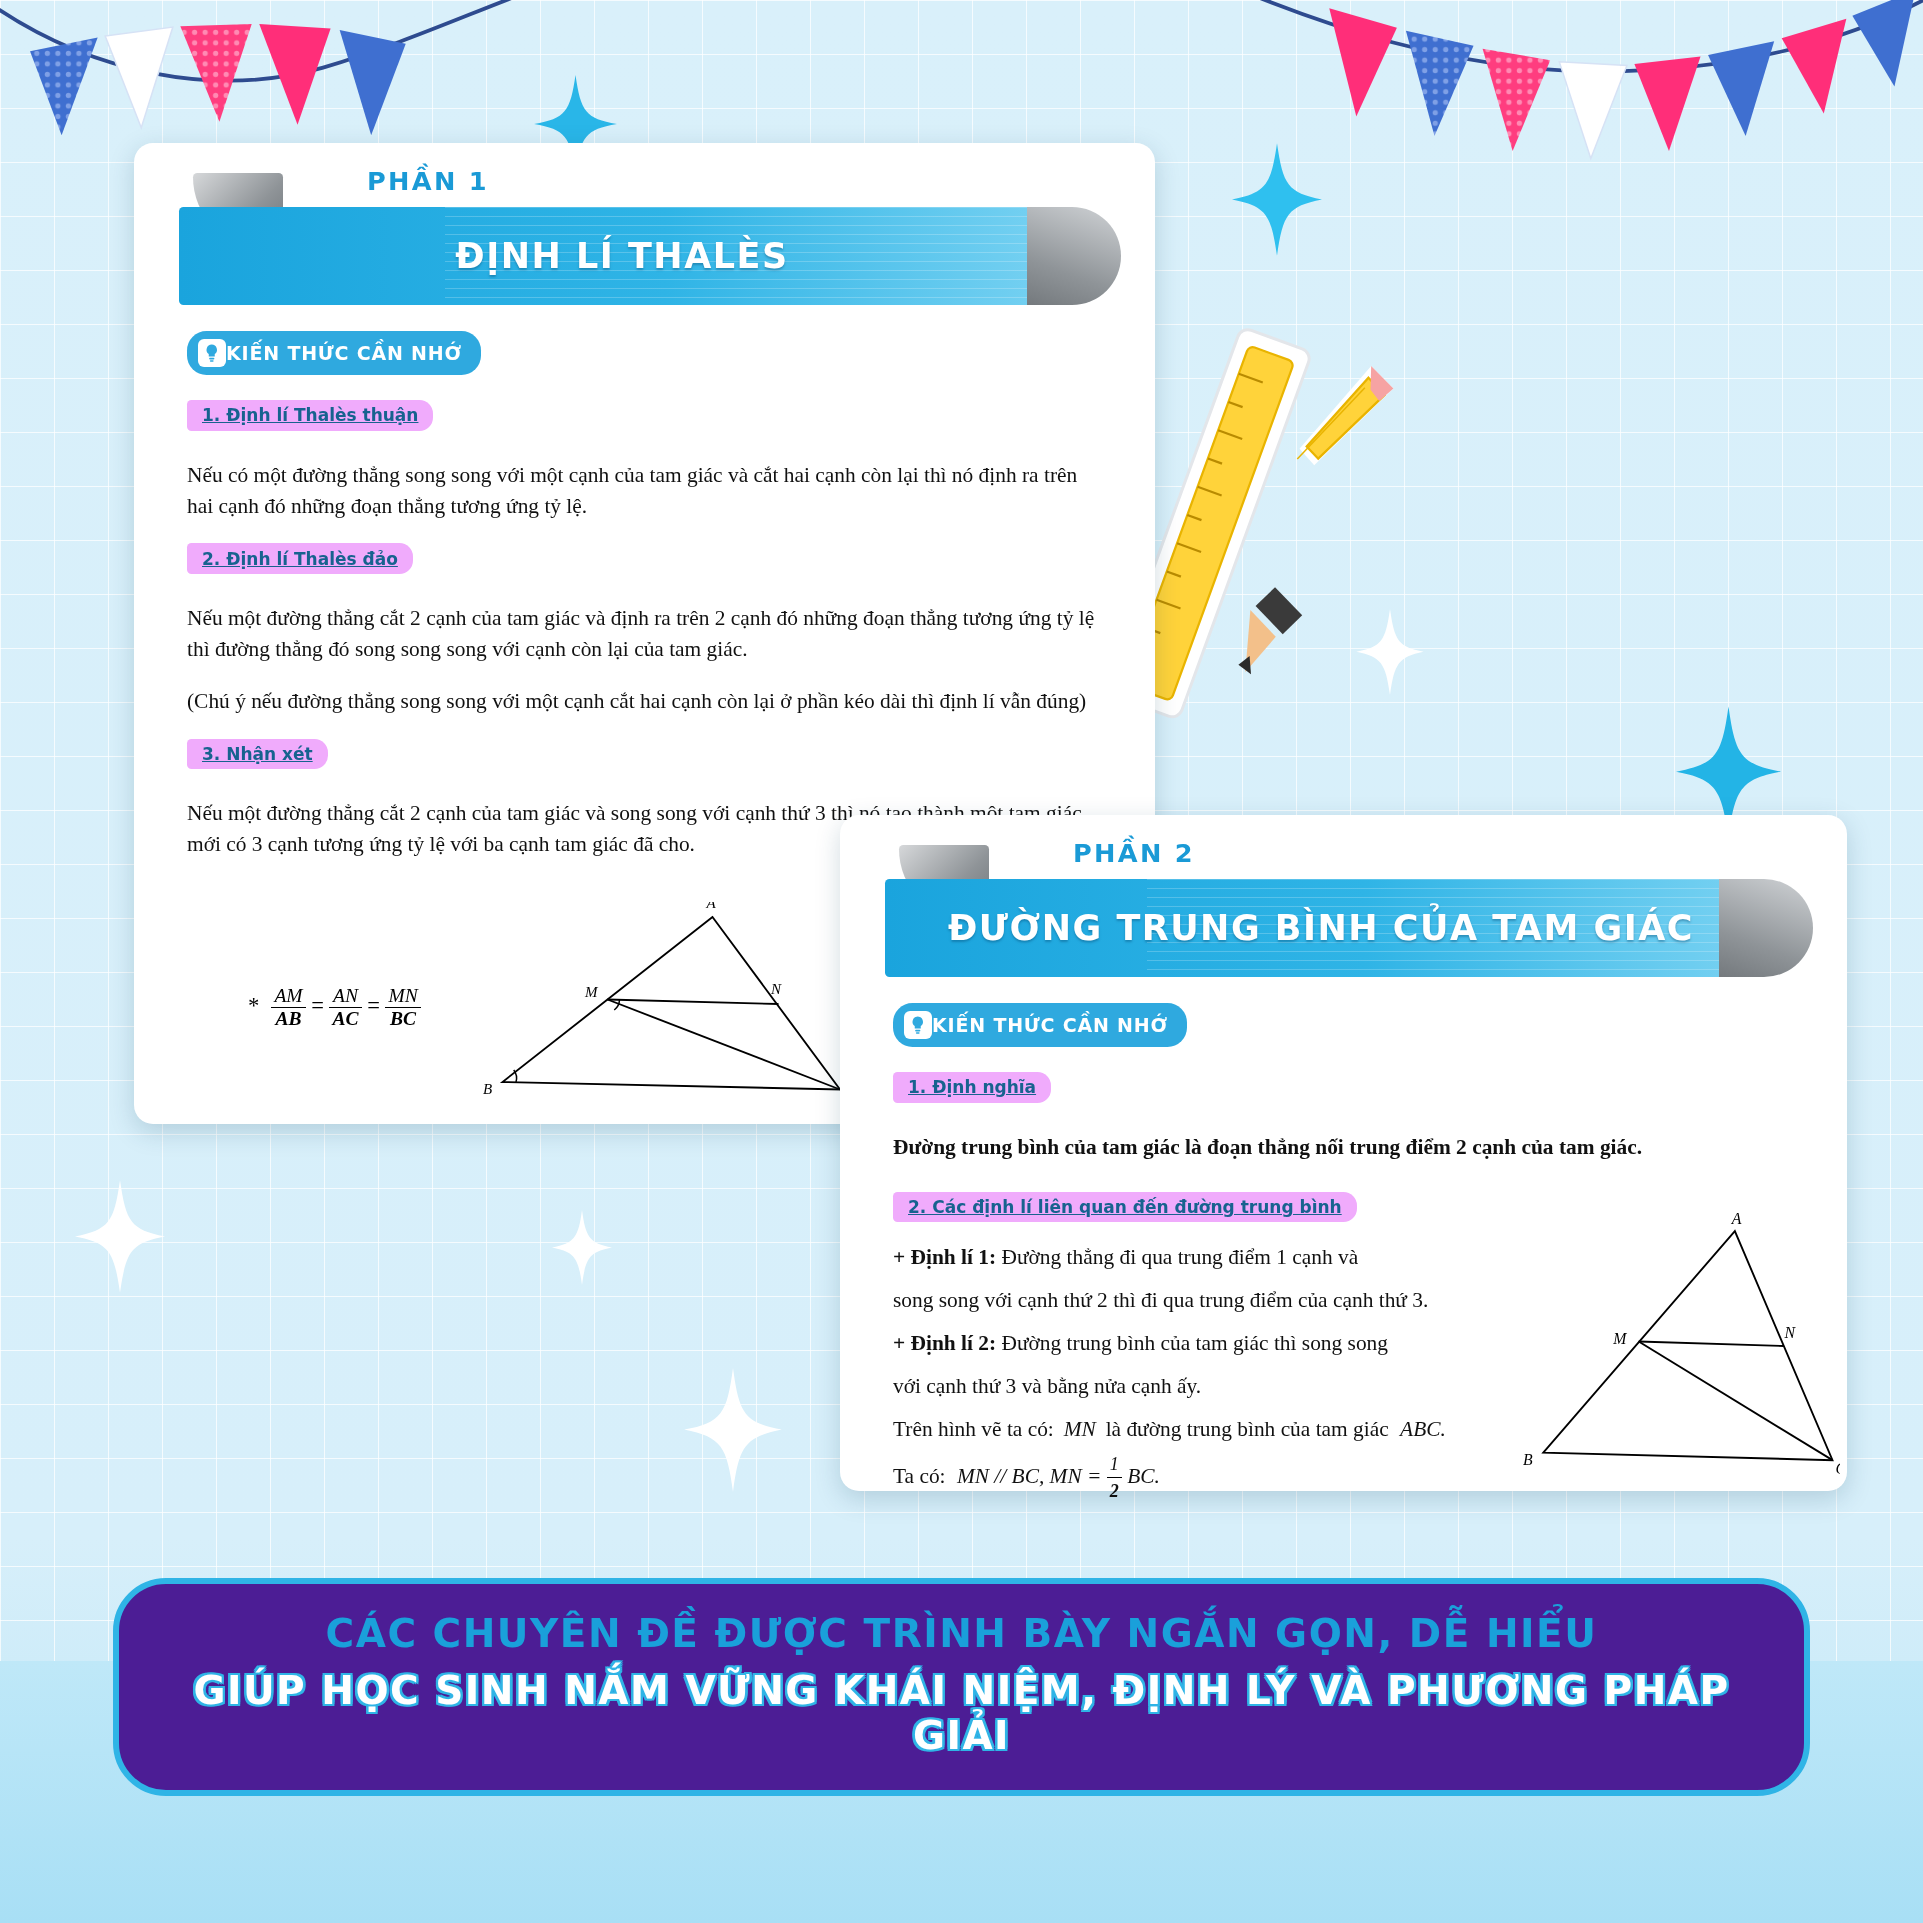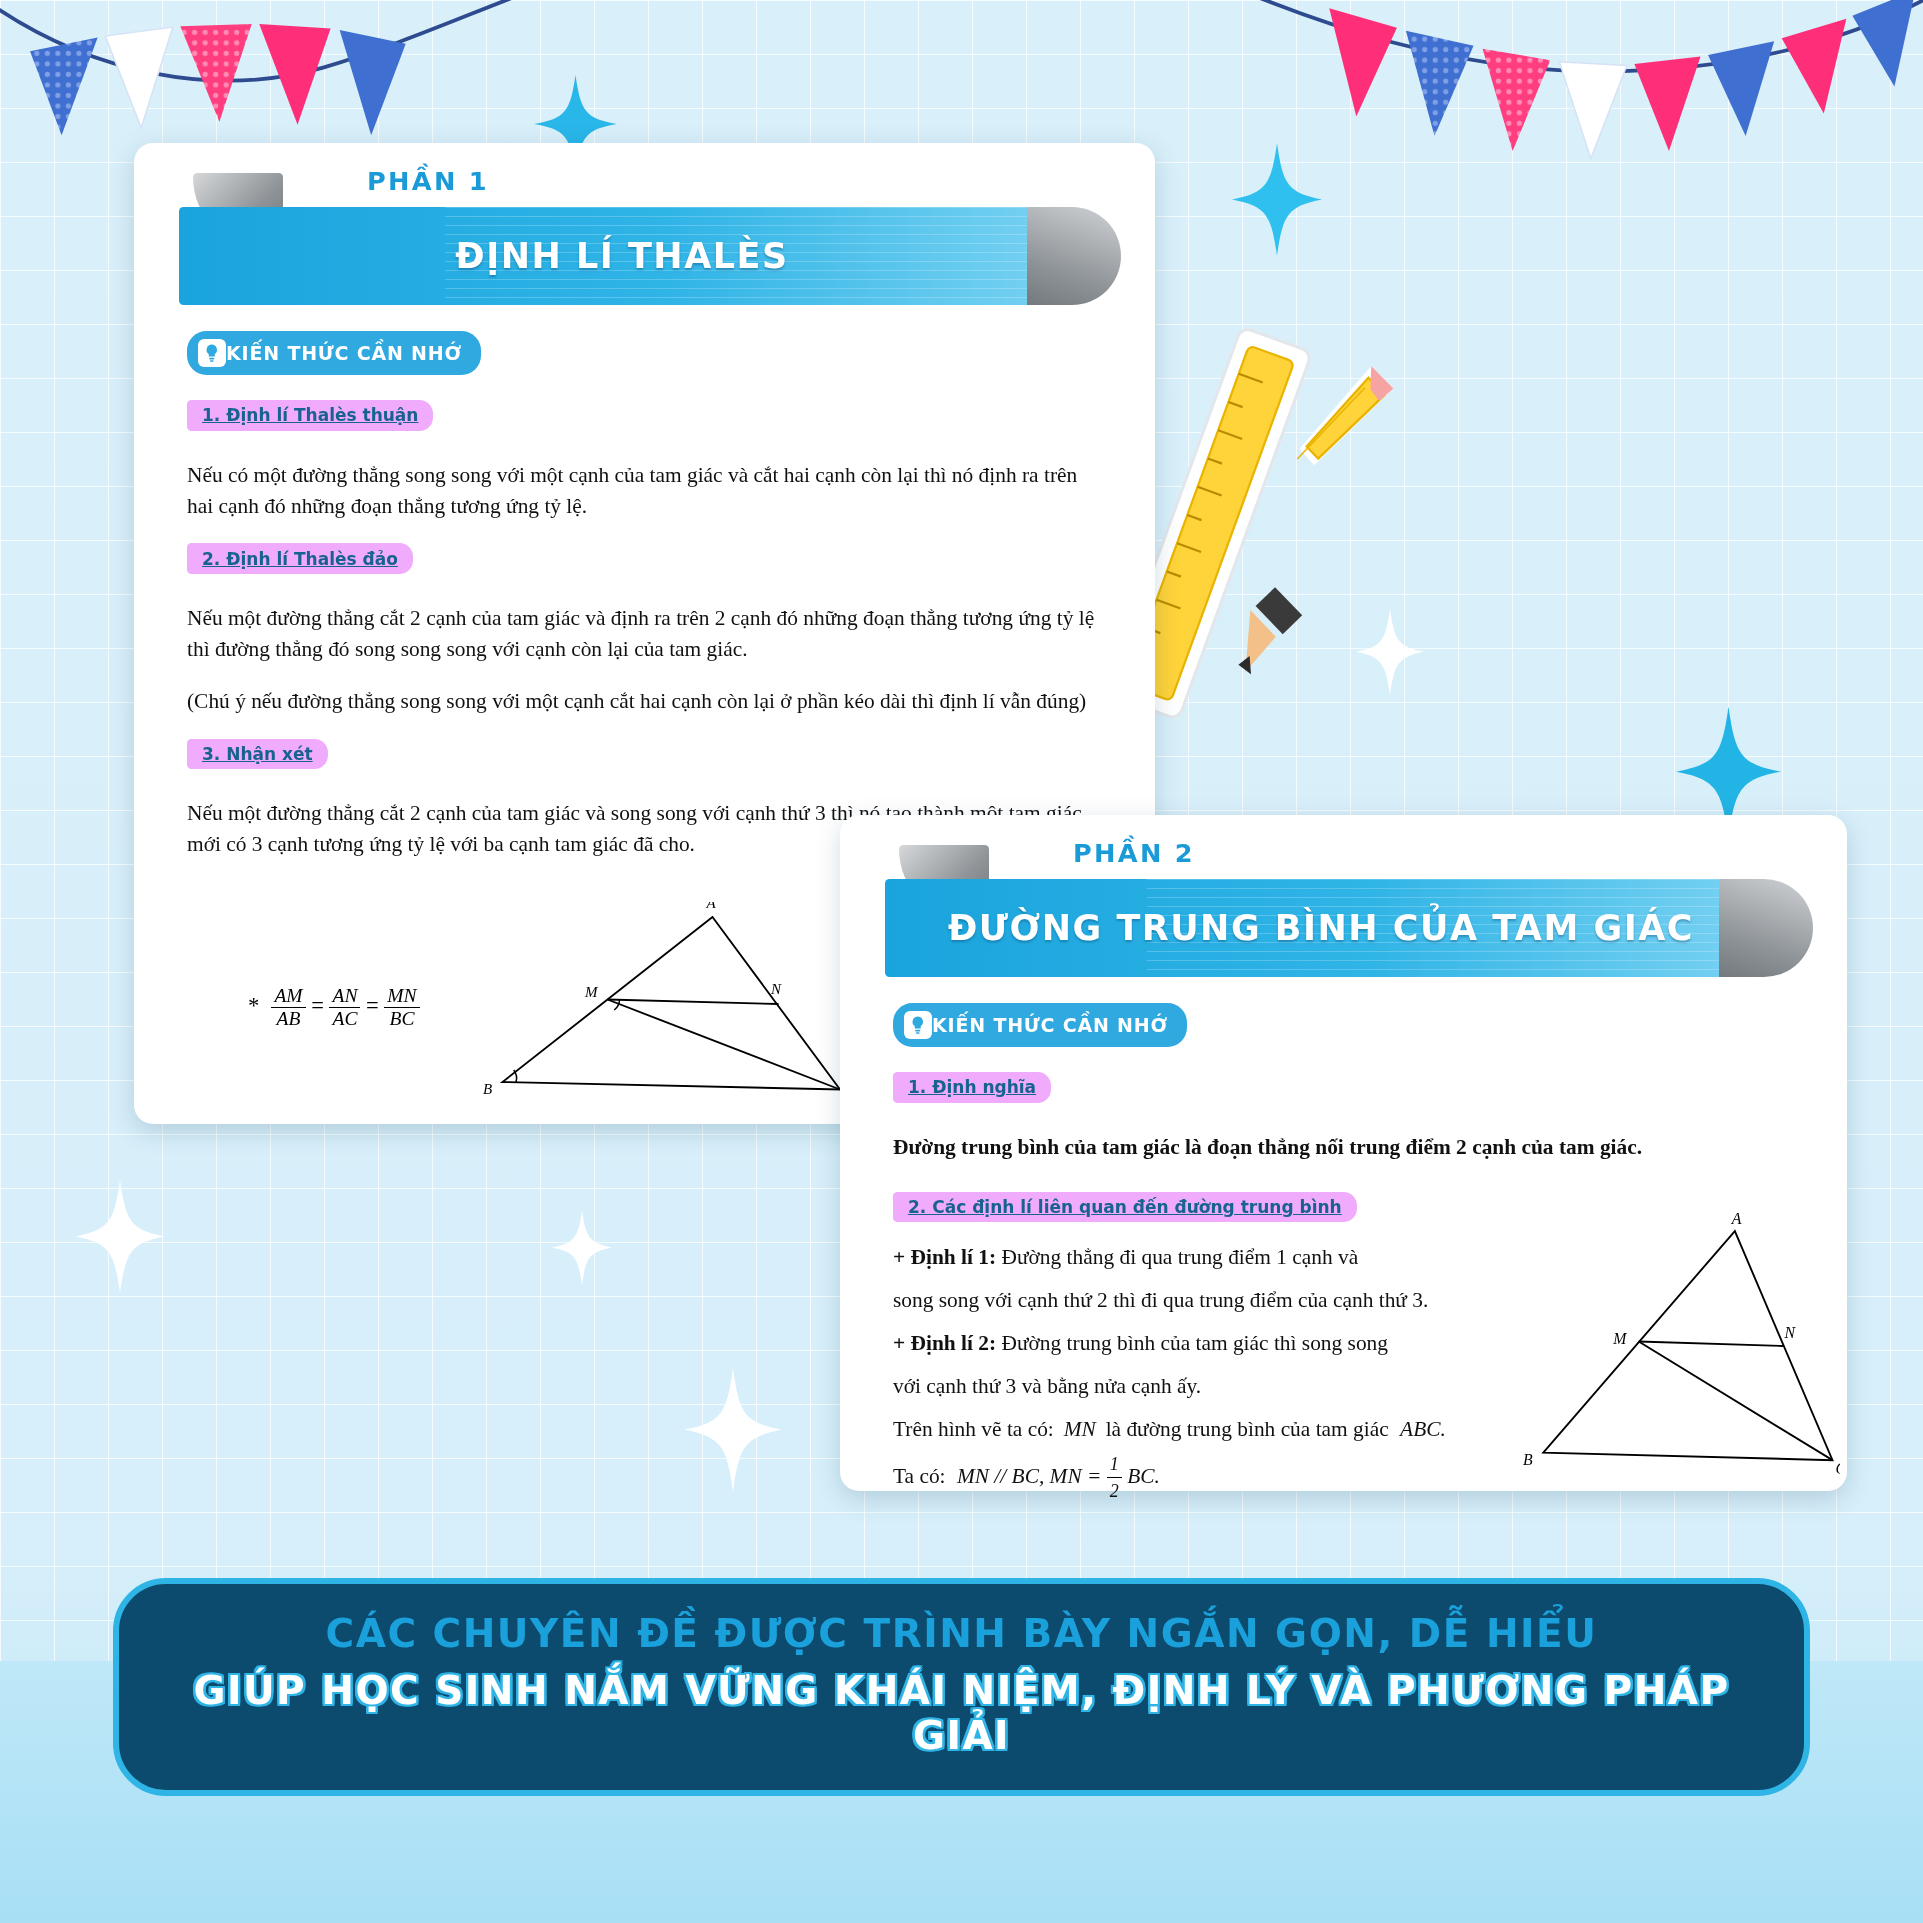--- a/index.html
+++ b/index.html
@@ -115,26 +115,26 @@
   .mt34 { margin-top:25.6px; }
 
   
   .c2row { display:flex; gap:7.5px; }
   .c2left { width: 571px; }
   .c2right { flex:1; position:relative; }
 
   .eq { font-family:"Liberation Serif", serif; font-style:italic; }
   .frac { display:inline-block; vertical-align:middle; text-align:center; font-style:italic; }
   .frac .num { display:block; border-bottom:1.5px solid #000; padding:0 3px; }
-  .frac .den { display:block; padding:0 3px; }
+  .frac .den { display:block; padding:0 3px;font-weight:bold; }
 
   
   .bottom-banner {
     position:absolute; left:113px; right:113px; bottom:128px;
-    background:#0c4a6e; border:6.8px solid #2fb4e6; border-radius:53px;
+    background:#4c1d95; border:6.8px solid #2fb4e6; border-radius:53px;
     padding: 27px 30px 32px;
     text-align:center;
   }
   .bb-line1 {
     font-family:"DejaVu Sans", sans-serif; font-weight:bold;
     font-size:39px; color:#1aa0da; letter-spacing:1.5px;
   }
   .bb-line2 {
     margin-top:12px;
     font-family:"DejaVu Sans", sans-serif; font-weight:bold;

